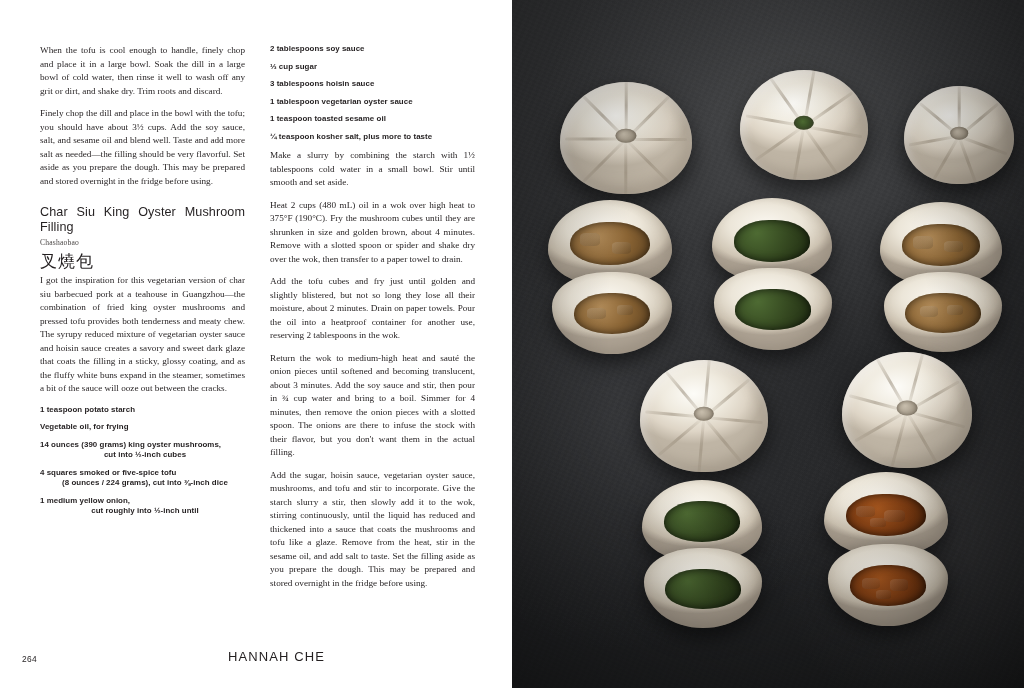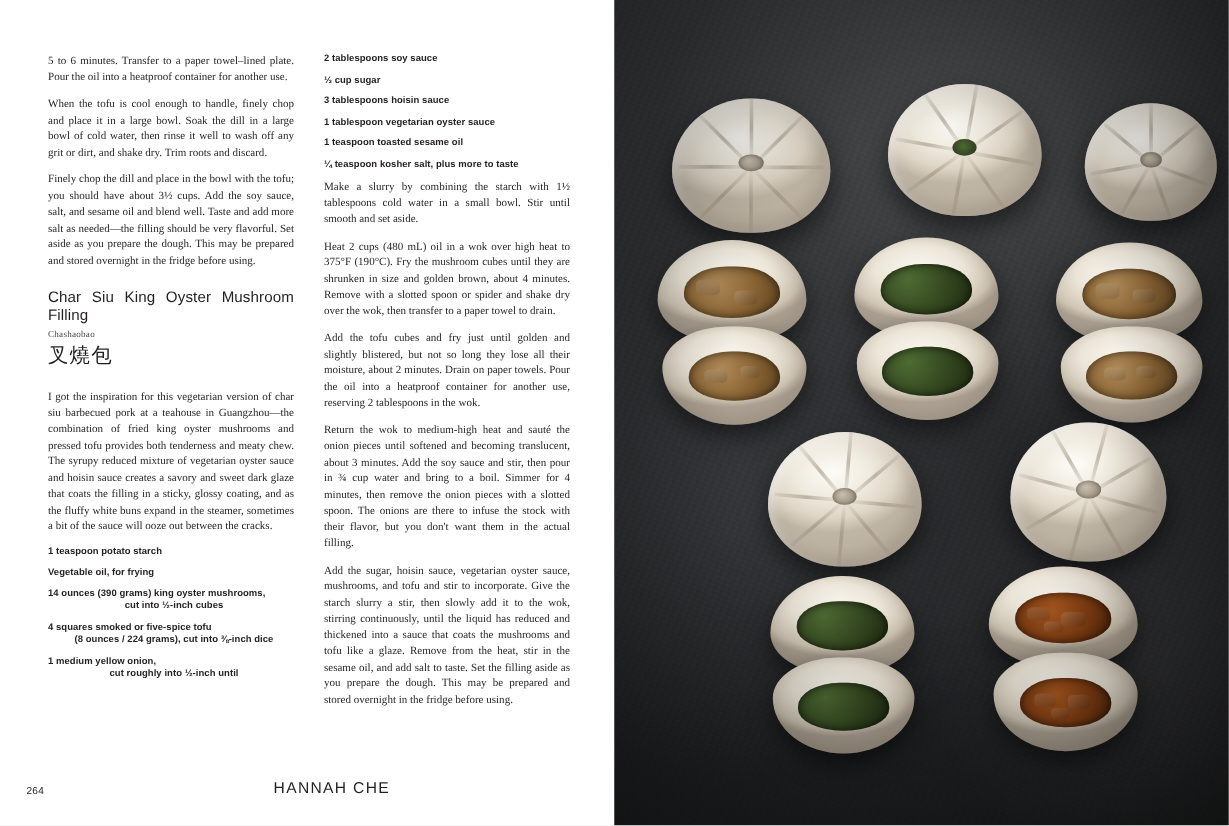--- a/index.html
+++ b/index.html
@@ -58,21 +58,21 @@
     font-size: 7.6px;
     color: #4a4645;
     margin: 3px 0 5px 0;
     letter-spacing: .2px;
   }
   .recipe-cn {
     font-family: "DejaVu Sans", sans-serif;
     font-size: 17px;
     line-height: 1;
     color: #231f20;
-    margin: 0 0 18px 0;
+    margin: 0 0 4px 0;
     letter-spacing: 1px;
   }
   .yield {
     font-family: "Liberation Sans", sans-serif;
     font-size: 7.3px;
     font-weight: bold;
     letter-spacing: .45px;
     line-height: 1.42;
     color: #231f20;
     margin: 0 0 10px 0;
@@ -234,21 +234,20 @@
   }
 </style>
 </head>
 <body>
 
 <div class="page">
 
   <div class="text-page">
 
     <div class="col left">
-      <p>5 to 6 minutes. Transfer to a paper towel–lined plate. Pour the oil into a heatproof container for another use.</p>
       <p>When the tofu is cool enough to handle, finely chop and place it in a large bowl. Soak the dill in a large bowl of cold water, then rinse it well to wash off any grit or dirt, and shake dry. Trim roots and discard.</p>
       <p>Finely chop the dill and place in the bowl with the tofu; you should have about 3½ cups. Add the soy sauce, salt, and sesame oil and blend well. Taste and add more salt as needed—the filling should be very flavorful. Set aside as you prepare the dough. This may be prepared and stored overnight in the fridge before using.</p>
 
       <div class="recipe-head">
         <h2 class="recipe-title">Char Siu King Oyster Mushroom Filling</h2>
         <div class="recipe-sub">Chashaobao</div>
         <div class="recipe-cn">叉燒包</div>
       </div>
 
       <p>I got the inspiration for this vegetarian version of char siu barbecued pork at a teahouse in Guangzhou—the combination of fried king oyster mushrooms and pressed tofu provides both tenderness and meaty chew. The syrupy reduced mixture of vegetarian oyster sauce and hoisin sauce creates a savory and sweet dark glaze that coats the filling in a sticky, glossy coating, and as the fluffy white buns expand in the steamer, sometimes a bit of the sauce will ooze out between the cracks.</p>

